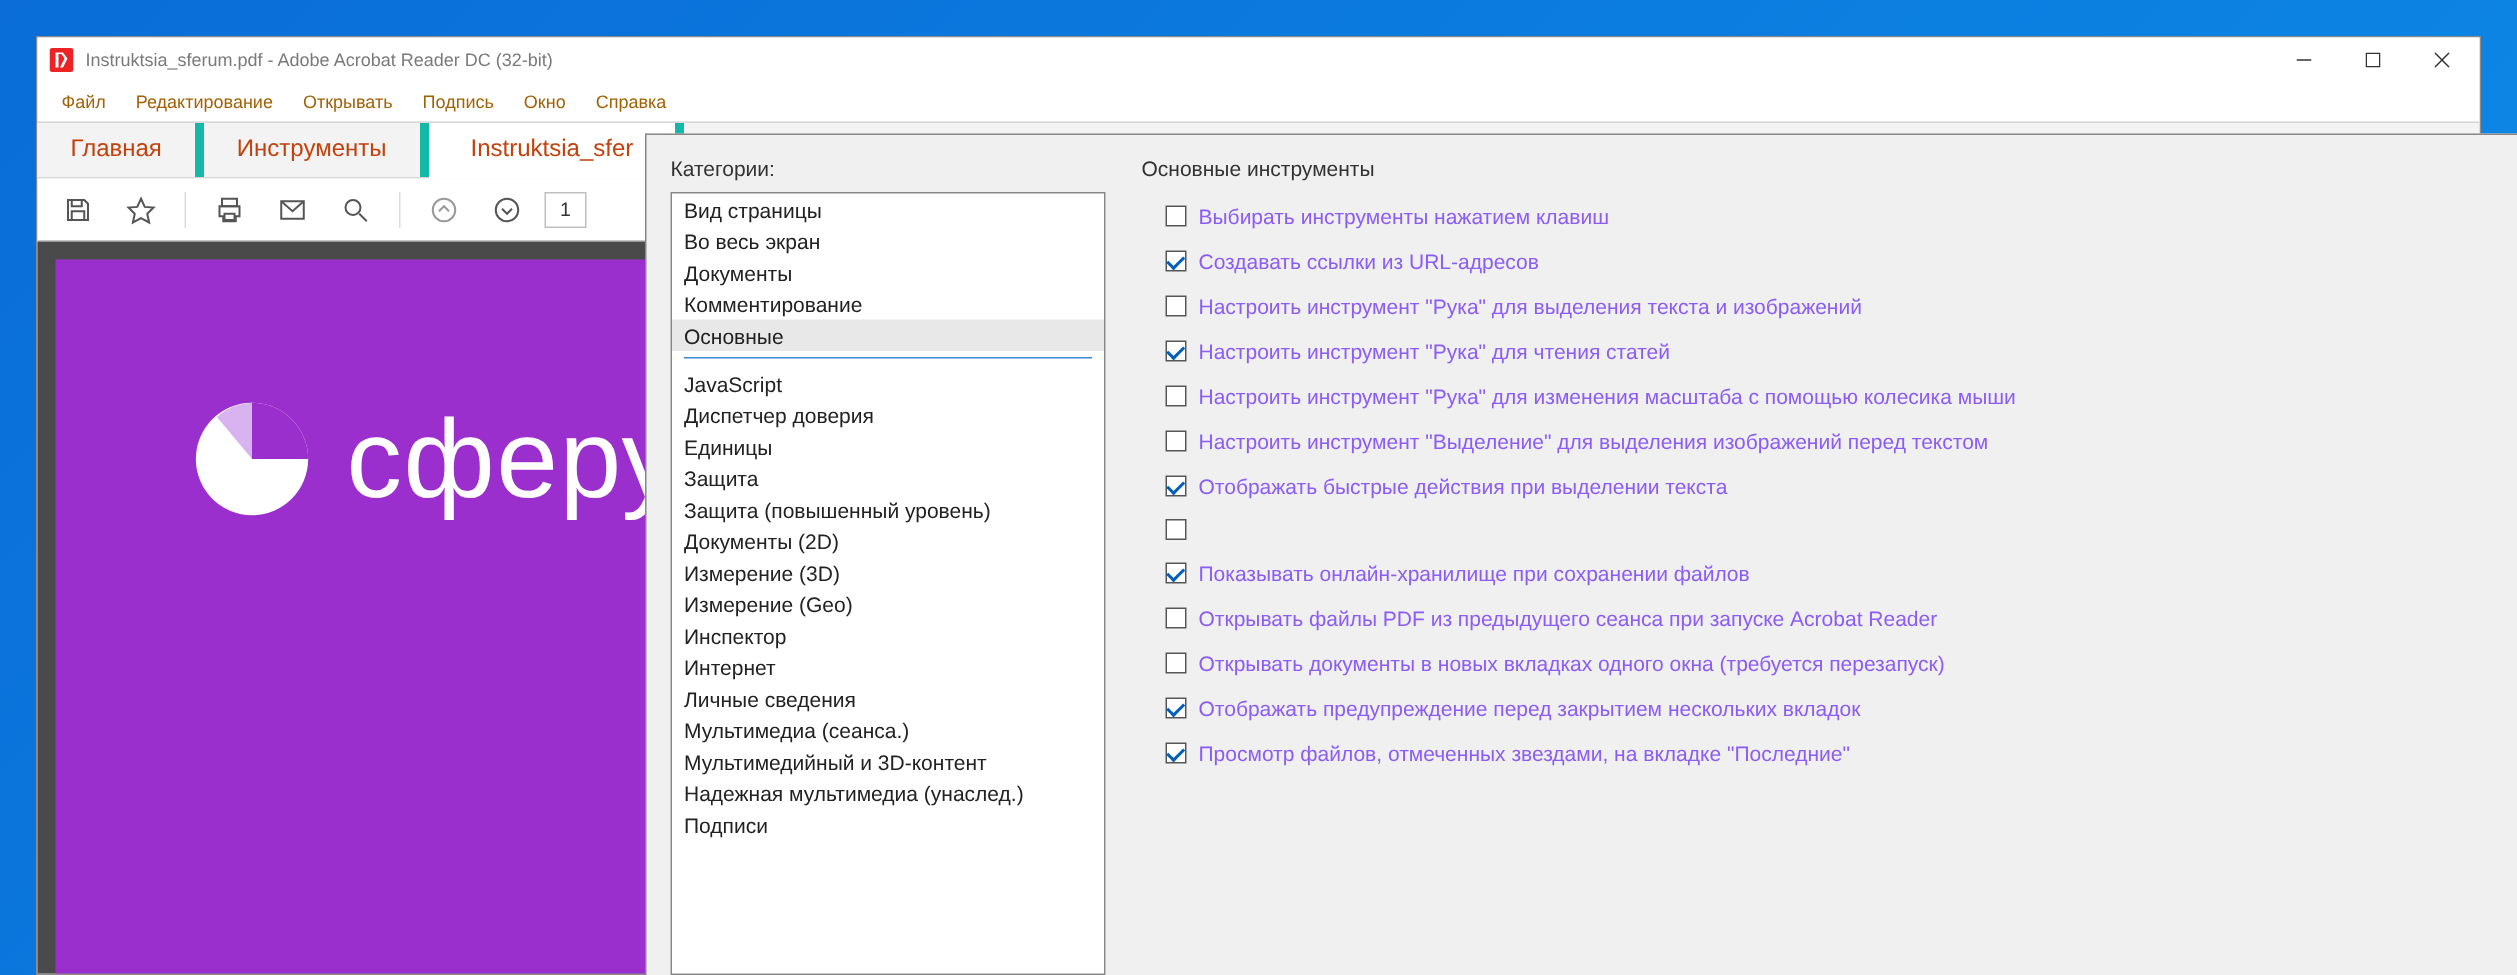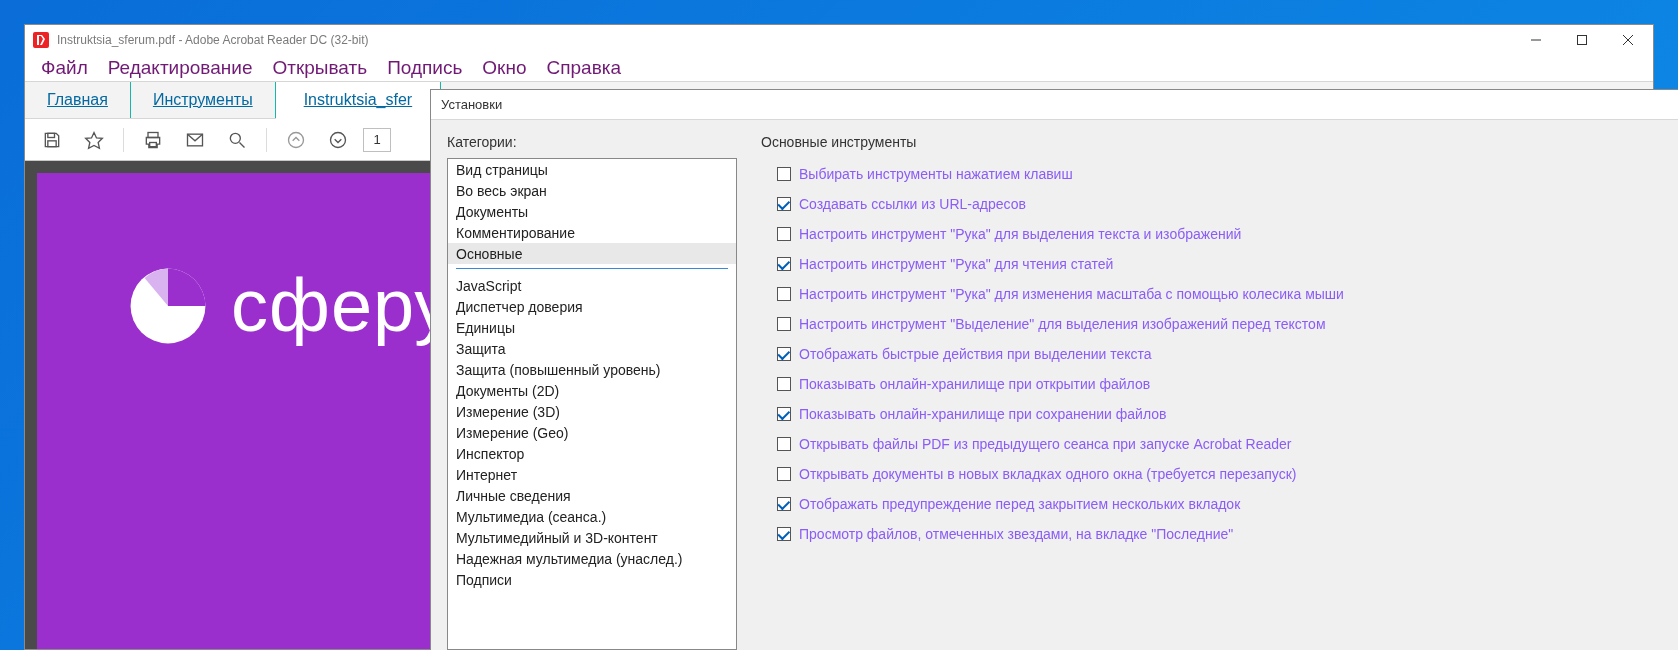--- a/index.html
+++ b/index.html
@@ -18,25 +18,25 @@
     height: 30px; display: flex; align-items: center;
     padding: 0 2px 0 8px; font-size: 12px; color: #7a7a7a;
     background: #fff;
   }
   .titlebar .app-icon { width: 16px; height: 16px; margin-right: 8px; }
   .titlebar .title-text { flex: 0 0 auto; }
   .titlebar .spacer { flex: 1; }
   .win-btn { width: 46px; height: 30px; display:flex; align-items:center; justify-content:center; color:#555; }
   .win-btn svg { width: 10px; height: 10px; }
 
-  .menubar { height: 26px; display:flex; align-items:center; padding: 0 6px; font-size: 19px; color:#701a75; background:#fff; }
+  .menubar { height: 26px; display:flex; align-items:center; padding: 0 6px; font-size: 12px; color:#a16207; background:#fff; }
   .menubar .menu-item { padding: 3px 10px; }
 
   .tabbar { height: 38px; background:#f3f3f3; border-top:1px solid #d6d6d6; border-bottom:1px solid #d6d6d6; display:flex; align-items:stretch; }
-  .tabbar .tab { display:flex; align-items:center; padding: 0 22px; font-size: 16px; color:#0369a1; border-right:1px solid #14b8a6; background:#f3f3f3;text-decoration:underline; }
+  .tabbar .tab { display:flex; align-items:center; padding: 0 22px; font-size: 16px; color:#c2410c; border-right:6px solid #14b8a6; background:#f3f3f3; }
   .tabbar .tab.doc { background:#fff; padding: 0 28px; border-bottom: 2px solid #fff; margin-bottom:-1px; }
 
   .toolbar { height: 42px; background:#fff; border-bottom:1px solid #c8c8c8; display:flex; align-items:center; padding: 0 10px; gap: 8px; }
   .tbtn { width: 34px; height: 34px; display:flex; align-items:center; justify-content:center; color:#555; }
   .tbtn svg { width: 20px; height: 20px; }
   .tsep { width:1px; height:24px; background:#dcdcdc; margin: 0 4px; }
   .page-num { width: 28px; height:24px; border:1px solid #bfbfbf; text-align:center; font-size:13px; line-height:22px; color:#333; background:#fff; }
 
   .doc-area { flex:1; background:#4a4a4a; position:relative; overflow:hidden; }
   .pdf-page { position:absolute; top:12px; left:12px; width: 900px; height: 600px; background:#9b2fce; display:flex; align-items:flex-start; }
@@ -170,21 +170,20 @@
           <path d="M20 14 A48 48 0 0 1 50 2 L50 50 Z" fill="#d9b3ef"></path>
         </svg>
         <span class="logo-text">сферу</span>
       </div>
     </div>
   </div>
 
 </div>
 
 <div class="prefs">
-  <div class="prefs-title">Установки</div>
   <div class="prefs-body">
     <div class="cat-col">
       <div class="cat-label">Категории:</div>
       <div class="cat-list" id="cat-list">
           <div class="cat-item">Вид страницы</div>
           <div class="cat-item">Во весь экран</div>
           <div class="cat-item">Документы</div>
           <div class="cat-item">Комментирование</div>
           <div class="cat-item selected">Основные</div>
           <hr class="cat-divider">
@@ -231,21 +230,20 @@
           <div class="chk-row">
             <span class="chk"></span>
             <span>Настроить инструмент "Выделение" для выделения изображений перед текстом</span>
           </div>
           <div class="chk-row">
             <span class="chk checked"></span>
             <span>Отображать быстрые действия при выделении текста</span>
           </div>
           <div class="chk-row">
             <span class="chk"></span>
-            <span>Показывать онлайн-хранилище при открытии файлов</span>
           </div>
           <div class="chk-row">
             <span class="chk checked"></span>
             <span>Показывать онлайн-хранилище при сохранении файлов</span>
           </div>
           <div class="chk-row">
             <span class="chk"></span>
             <span>Открывать файлы PDF из предыдущего сеанса при запуске Acrobat Reader</span>
           </div>
           <div class="chk-row">

